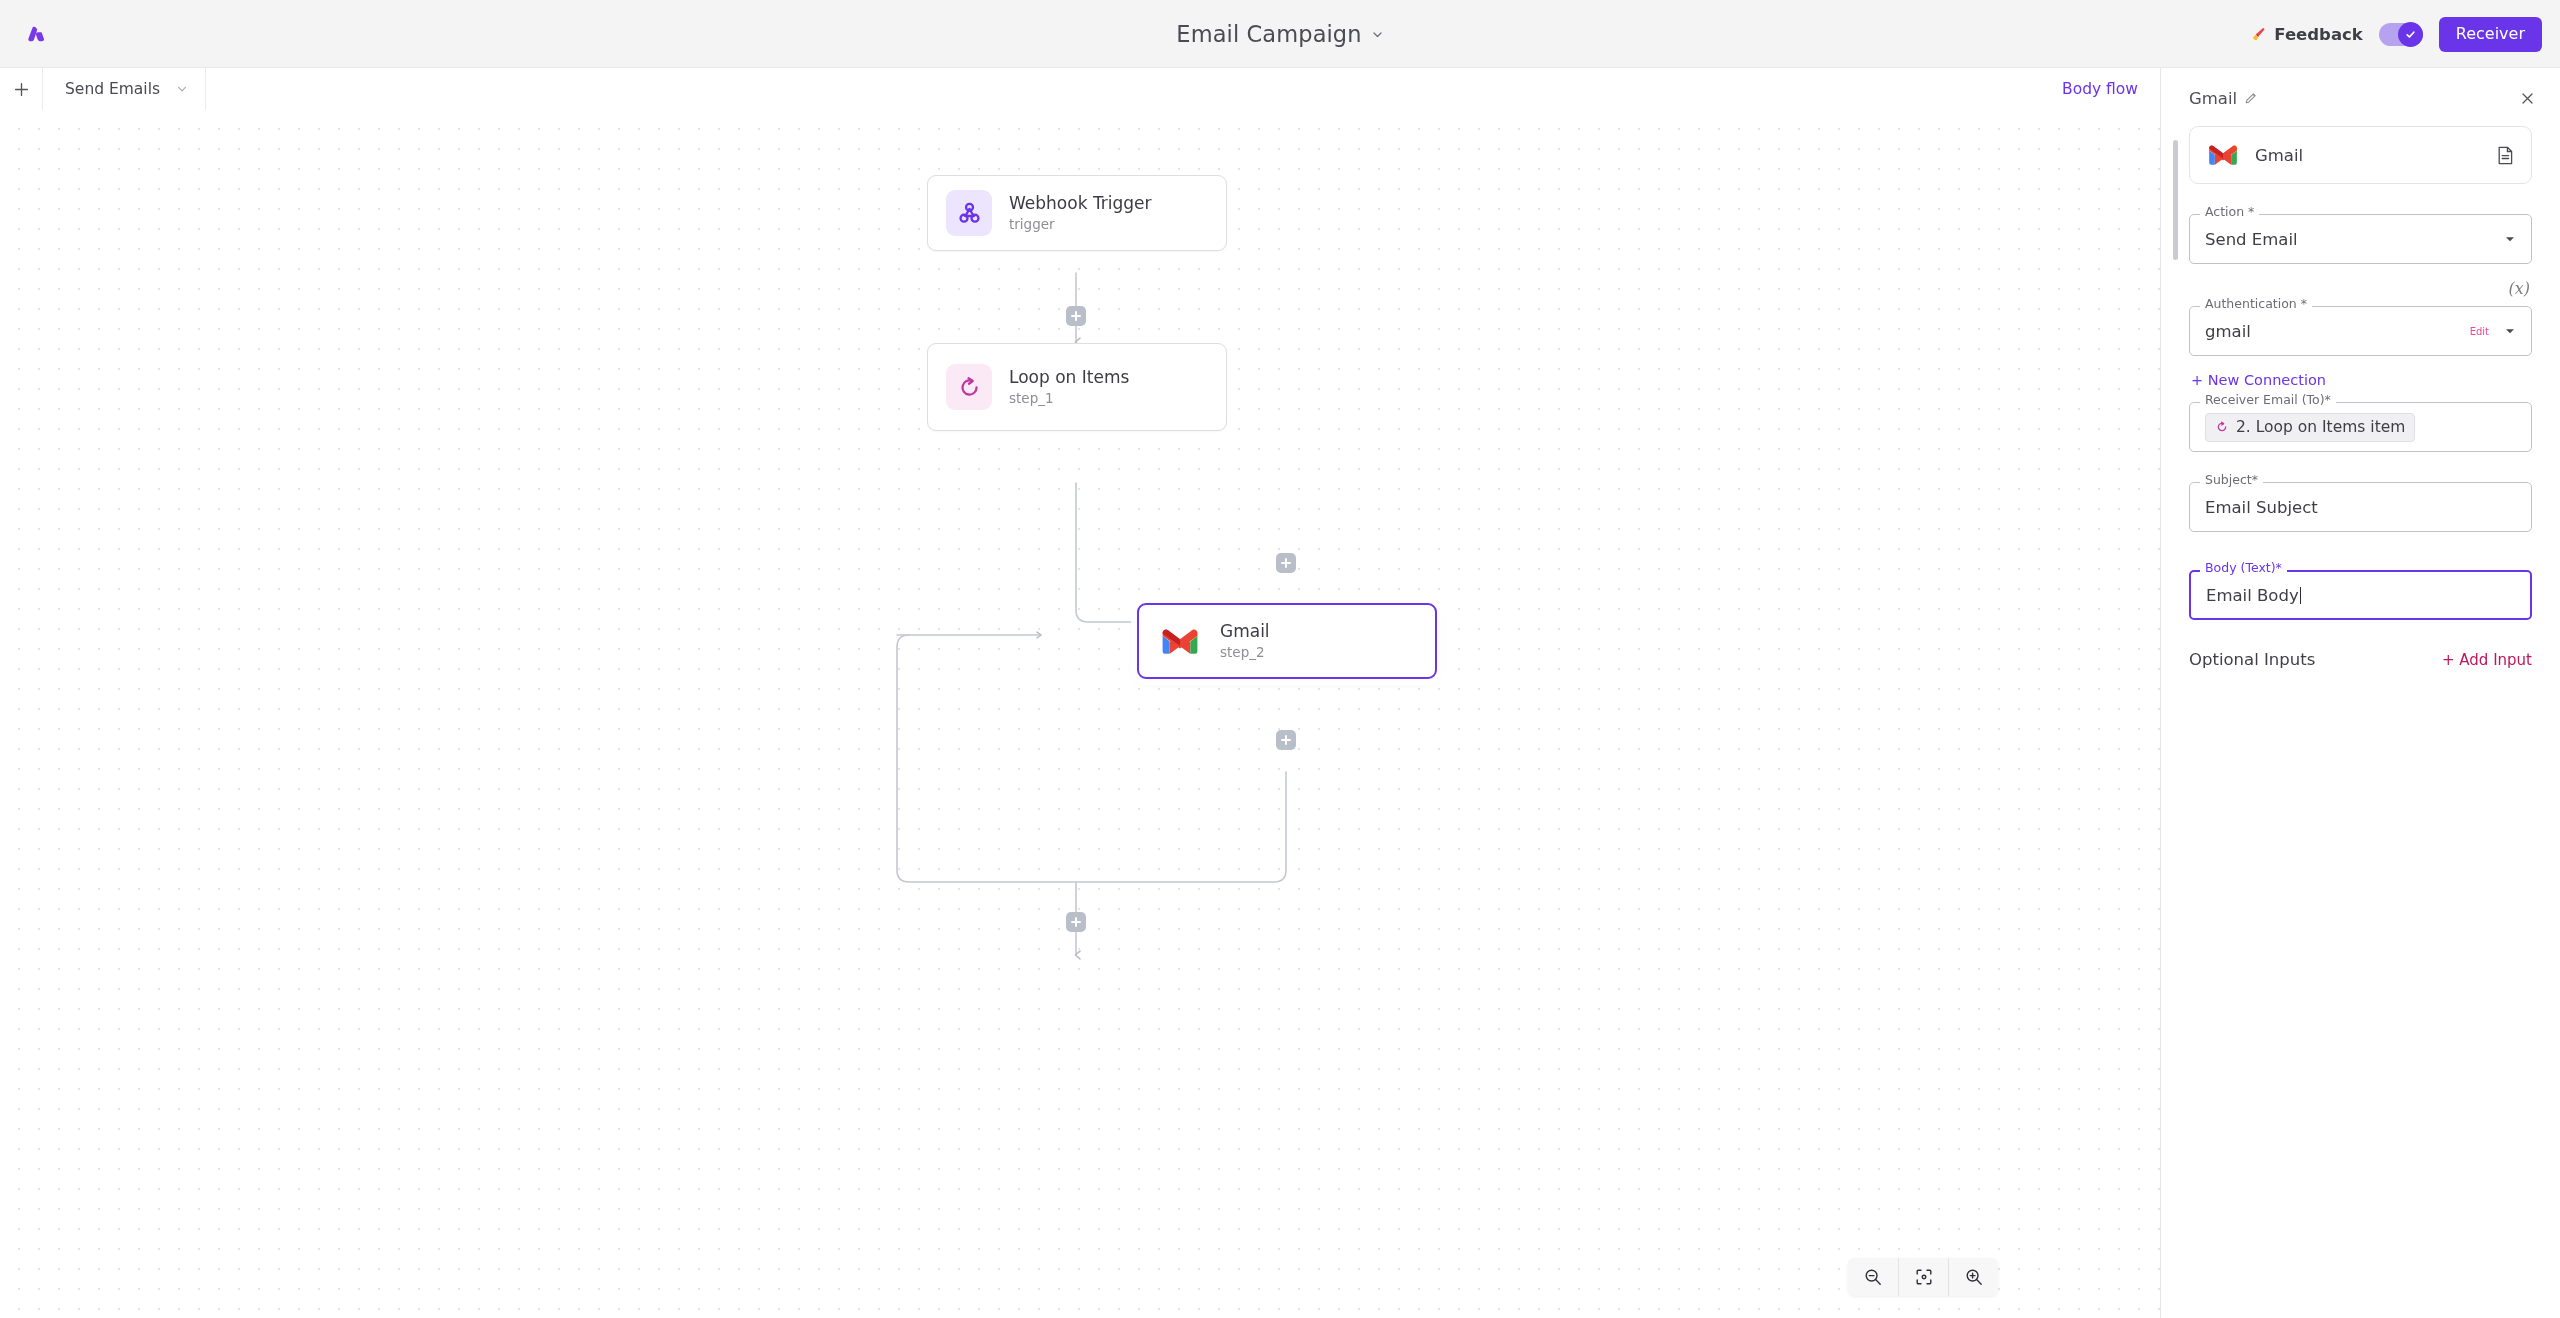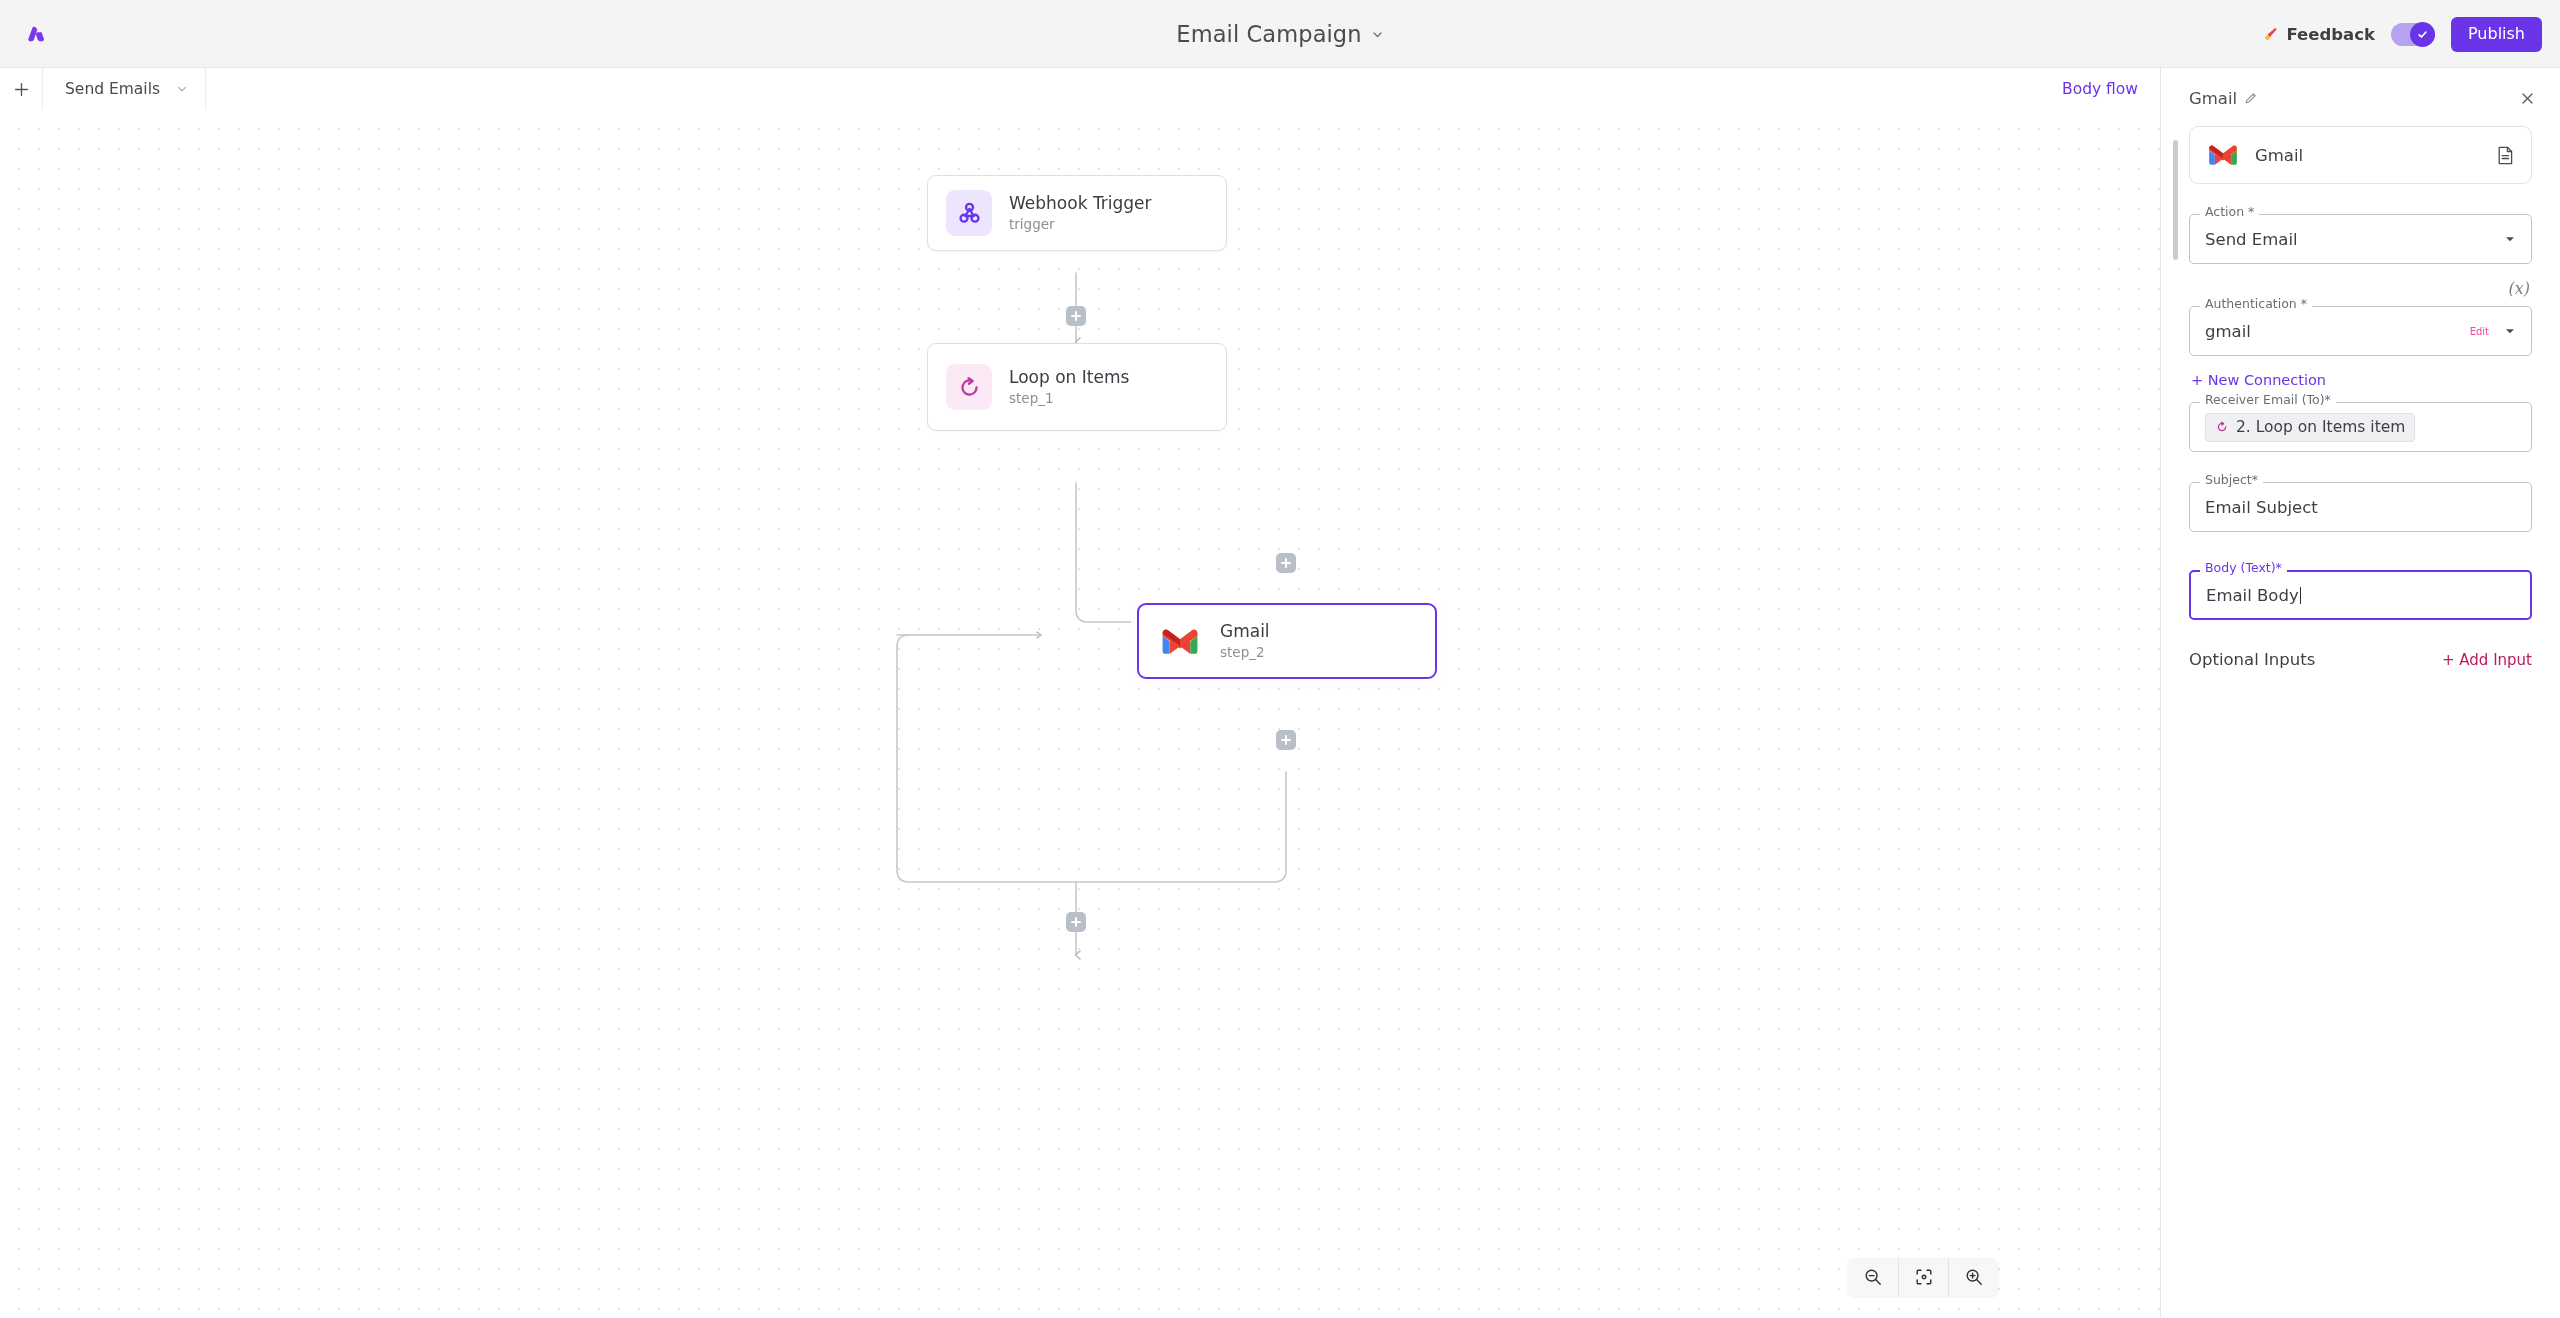--- a/index.html
+++ b/index.html
@@ -273,21 +273,21 @@
       </div>
 
       <div class="toggle">
         <div class="knob">
           <svg width="13" height="13" viewBox="0 0 13 13">
             <path d="M3.2 6.8 L5.4 9.0 L9.8 4.2" fill="none" stroke="#fff" stroke-width="1.7" stroke-linecap="round" stroke-linejoin="round"></path>
           </svg>
         </div>
       </div>
 
-      <button class="publish-btn">Publish</button>
+      <button class="publish-btn">Receiver</button>
     </div>
   </div>
 
   <div class="subbar">
     <div class="add-tab">
       <svg width="17" height="17" viewBox="0 0 17 17">
         <path d="M8.5 2.6 L8.5 14.4 M2.6 8.5 L14.4 8.5" stroke="#53535c" stroke-width="1.35" stroke-linecap="round"></path>
       </svg>
     </div>
     <div class="tab">

